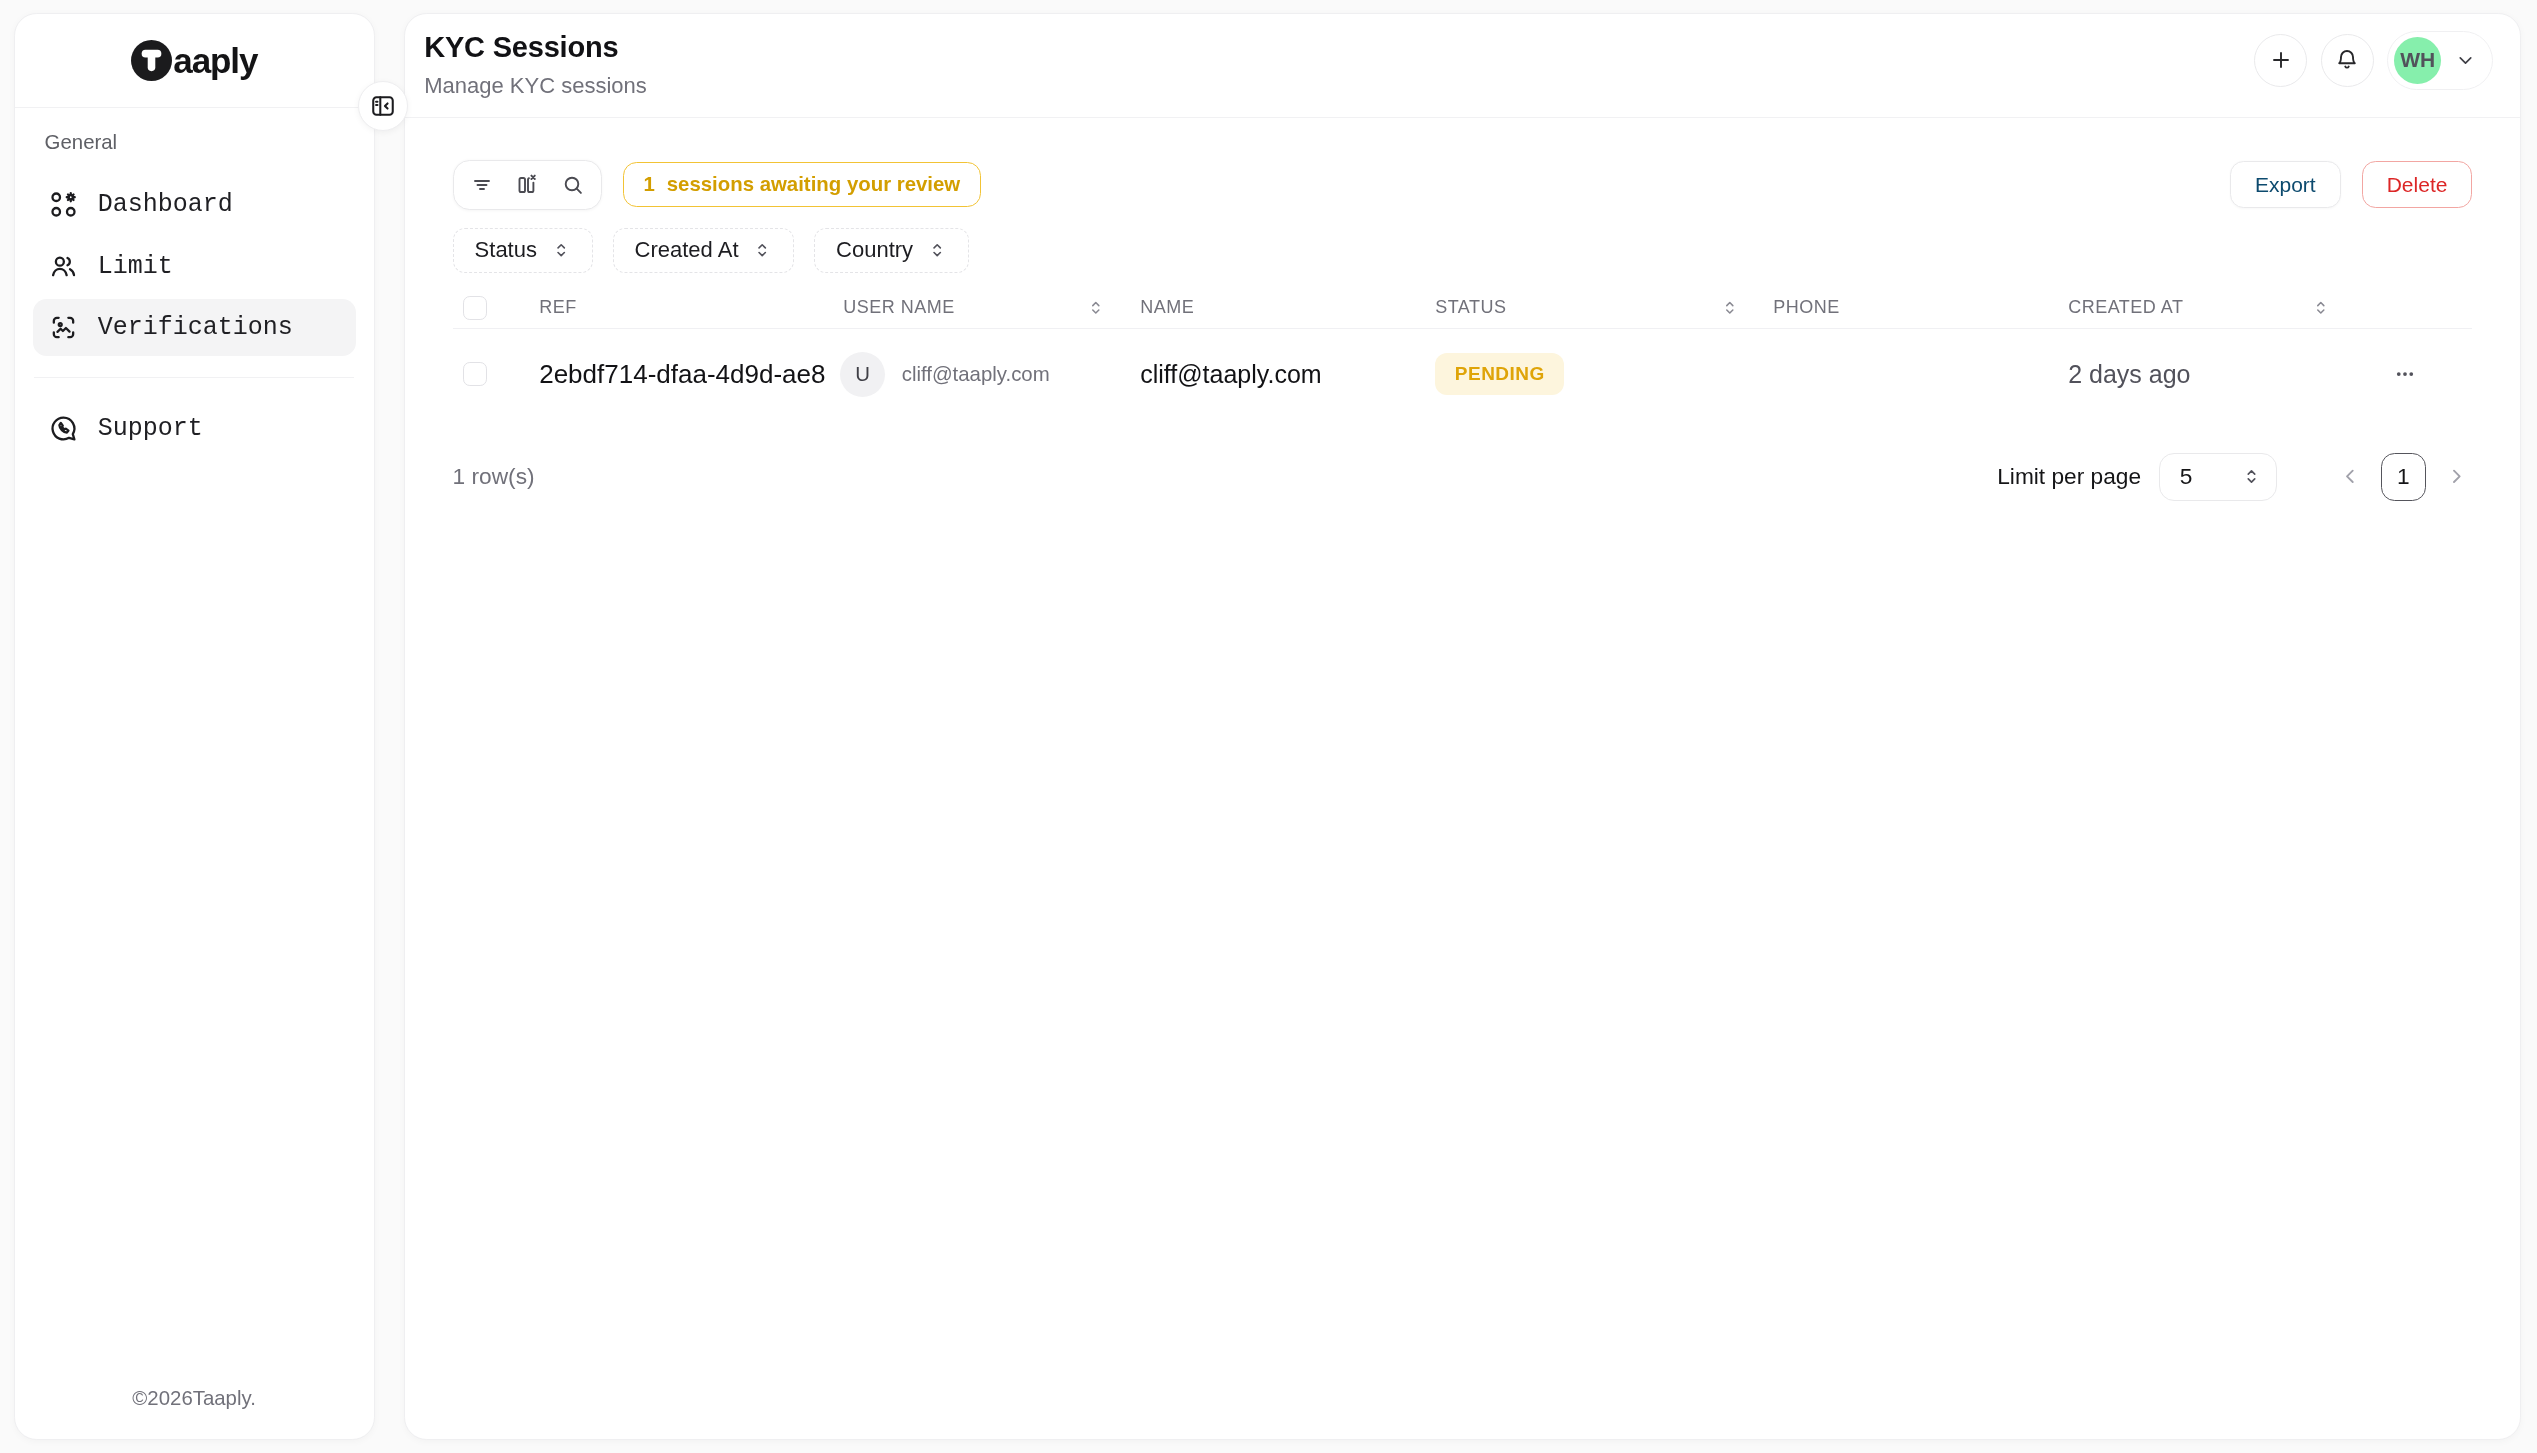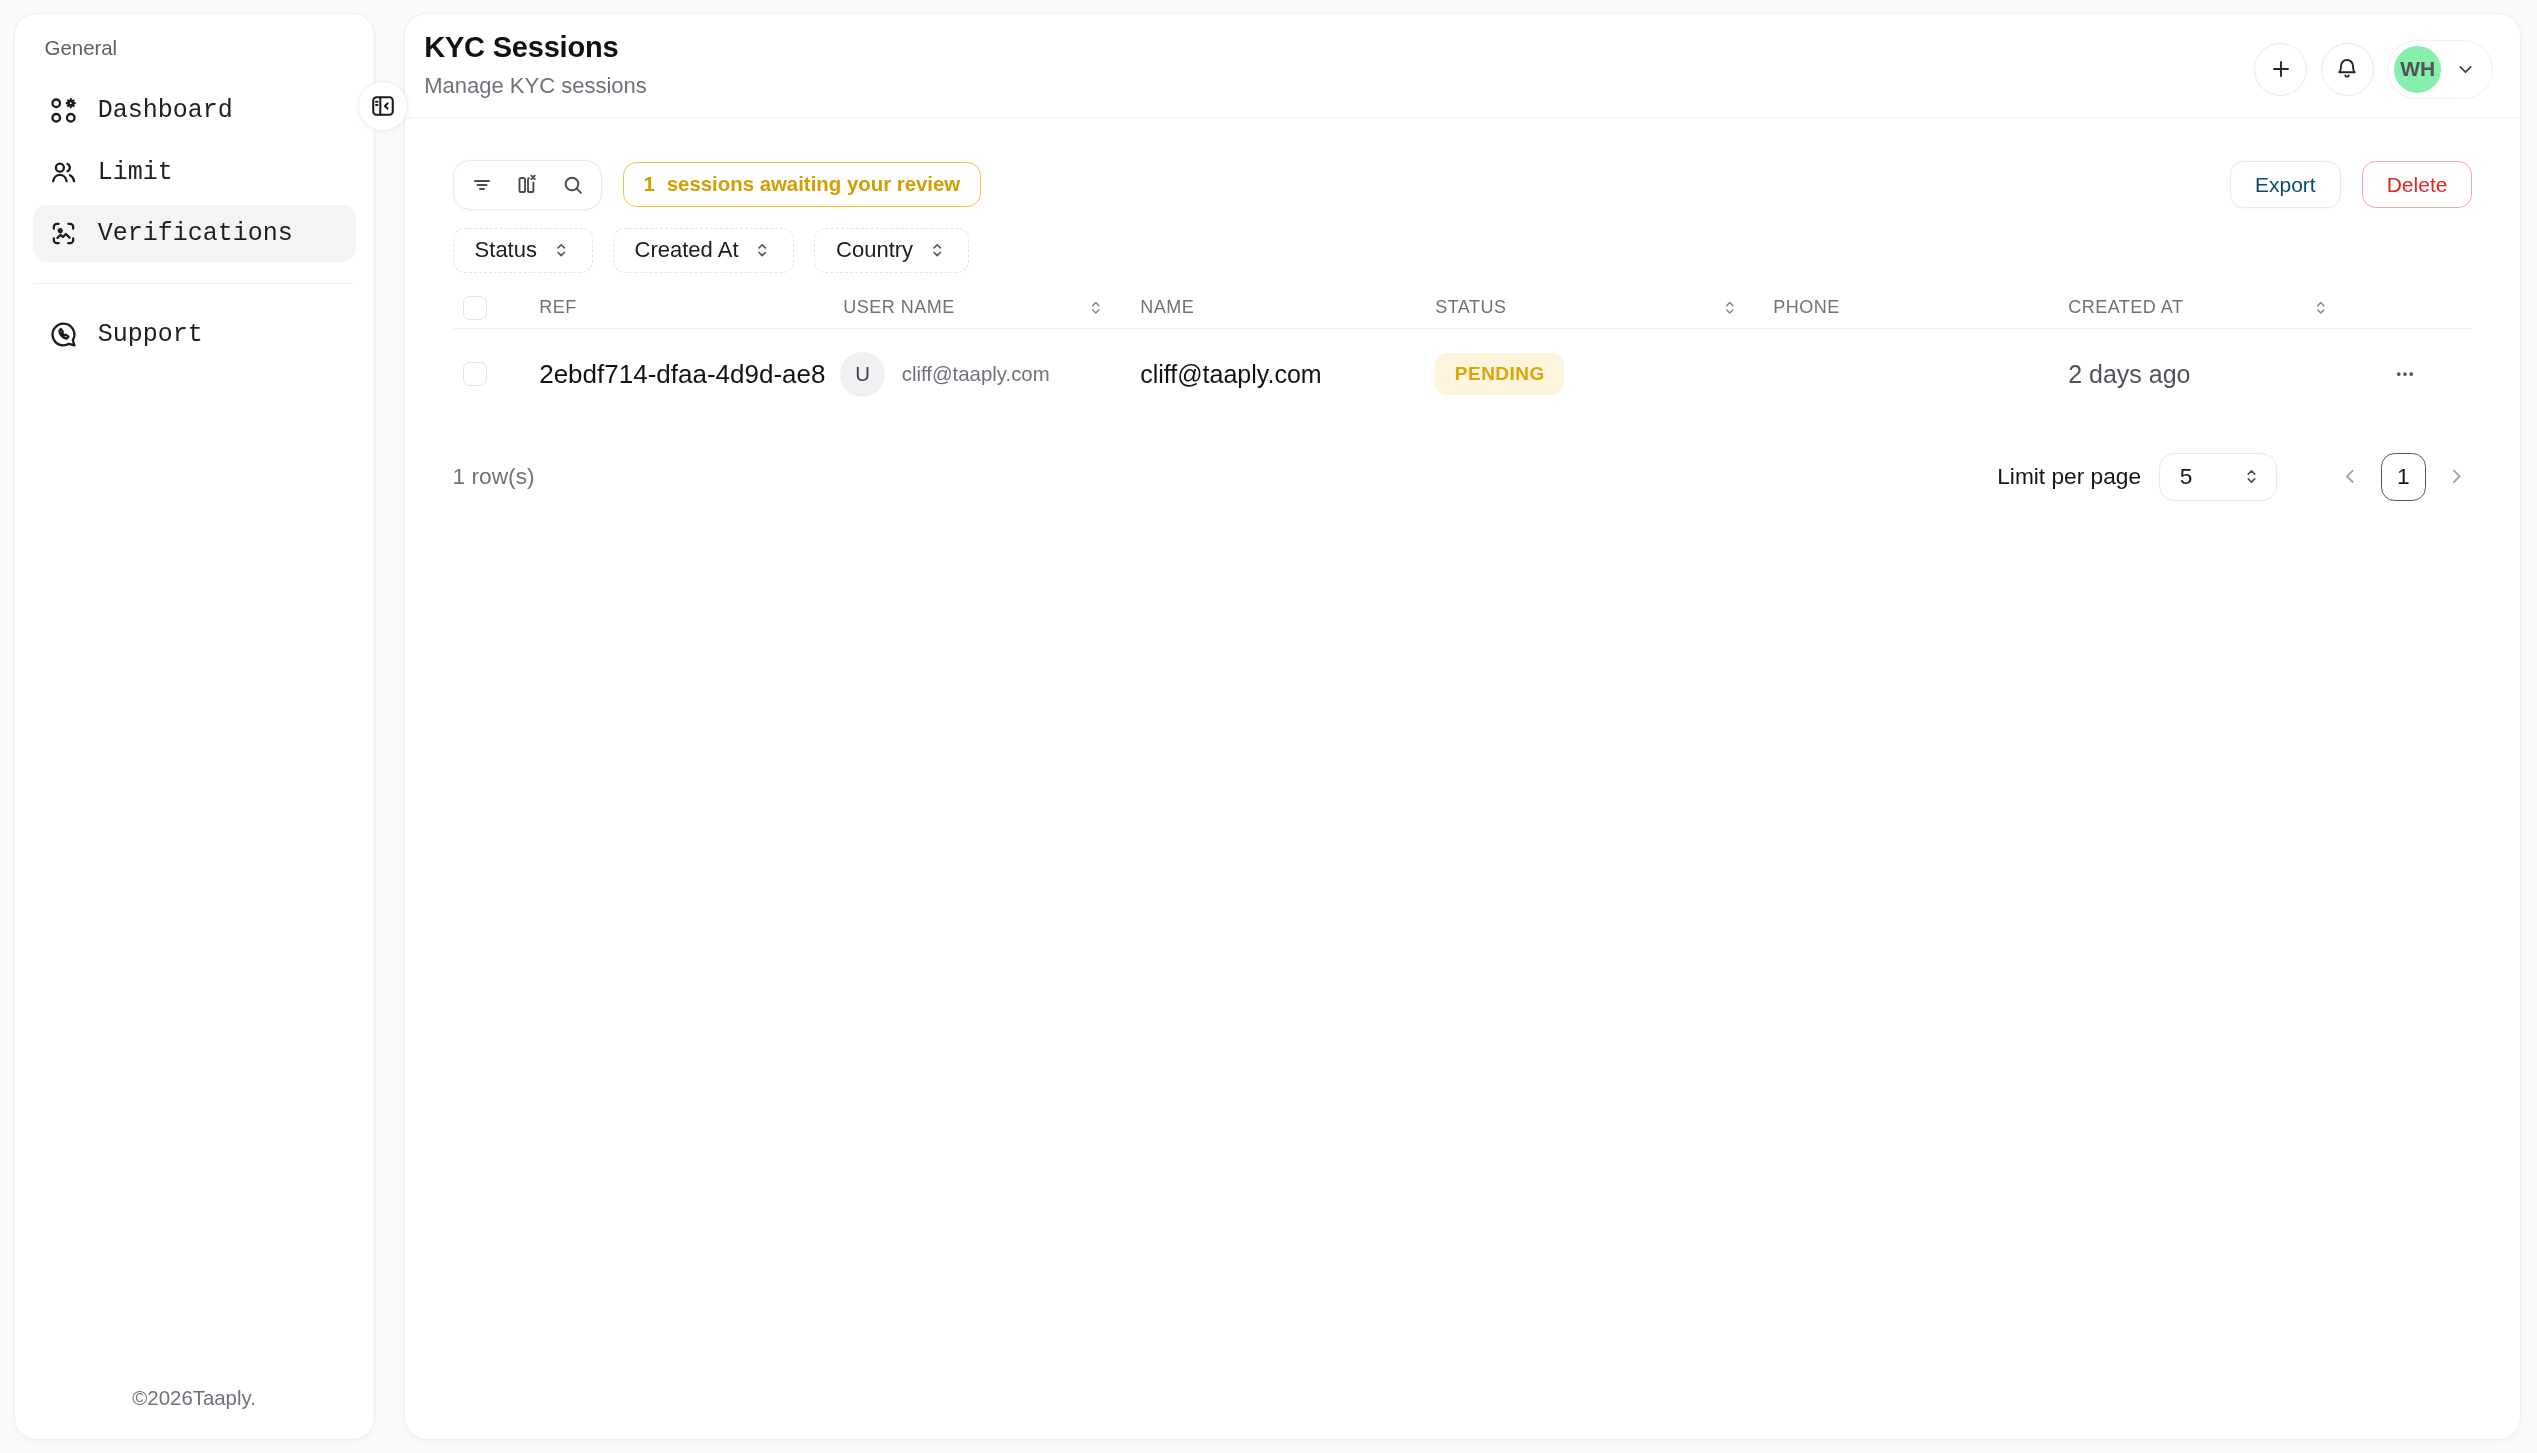--- a/index.html
+++ b/index.html
@@ -52,21 +52,21 @@
     background:#fff; border:0.8px solid #eeeef0; box-shadow:0 1.5px 6px rgba(0,0,0,.05);
     display:flex; align-items:center; justify-content:center; cursor:pointer; z-index:6;
   }
   .collapse-btn svg{width:26px; height:26px; color:#1c1c1f;}
   
   .main-card{
     flex:1; background:var(--card-bg); border:0.8px solid var(--card-border);
     border-radius:22.7px; box-shadow:0 1.5px 7.6px rgba(0,0,0,.03);
     display:flex; flex-direction:column; overflow:hidden;
   }
-  .page-header{display:flex; align-items:flex-end; justify-content:space-between;
+  .page-header{display:flex; align-items:flex-start; justify-content:space-between;
     padding:16.6px 27px 18px 19.6px; border-bottom:0.8px solid var(--divider);}
   .page-title{font-size:29px; font-weight:700; letter-spacing:-0.2px; margin-bottom:9px; color:#121215;}
   .page-subtitle{font-size:22px; color:var(--text-secondary);}
   .header-actions{display:flex; align-items:center; gap:13.6px;}
   .circle-btn{width:53px; height:53px; border-radius:50%; background:#fff;
     border:0.8px solid var(--control-border); display:flex; align-items:center; justify-content:center; cursor:pointer;}
   .circle-btn svg{width:24px; height:24px; color:#27272a;}
   .account-pill{display:flex; align-items:center; gap:13.6px; height:59px; border-radius:30px;
     border:0.8px solid #f0f0f2; padding:0 16.6px 0 6px; background:#fff; cursor:pointer;}
   .avatar{width:47px; height:47px; border-radius:50%; background:#86efac; color:#52525b;
@@ -132,20 +132,30 @@
   .pagination{display:flex; align-items:center; gap:15px; margin-left:39px;}
   .page-chev{border:none; background:transparent; cursor:pointer; padding:4.5px;}
   .page-chev svg{width:22.7px; height:22.7px; color:#a1a1aa;}
   .page-box{width:45px; height:48px; border:1.5px solid #55555c; border-radius:13.6px; background:#fff;
     font-size:22.7px; color:#151517; font-weight:500; display:flex; align-items:center; justify-content:center; cursor:pointer; font-family:inherit;}
 </style>
 </head>
 <body>
 
 <aside class="sidebar">
+  <div class="sidebar-header">
+    <div class="logo">
+      <svg class="logo-badge" viewBox="0 0 54 54">
+        <circle cx="27" cy="27" r="27" fill="#1b1b1d"></circle>
+        <rect x="14" y="13" width="26" height="10" rx="5" fill="#fff"></rect>
+        <rect x="22" y="17" width="10" height="24" rx="5" fill="#fff"></rect>
+      </svg>
+      <span class="logo-name">aaply</span>
+    </div>
+  </div>
   <div class="sidebar-body">
     <div class="section-label">General</div>
     <nav class="nav">
       <button class="nav-item">
         <svg class="nav-icon" viewBox="0 0 24 24" fill="none" stroke="currentColor" stroke-width="1.9" stroke-linecap="round" stroke-linejoin="round">
           <circle cx="6" cy="6" r="3.1"></circle>
             <circle cx="6" cy="18" r="3.1"></circle>
             <circle cx="18" cy="18" r="3.1"></circle>
           <circle cx="18" cy="6" r="1.7"></circle>
           <path d="M18 2.7v1.3M18 8v1.3M14.7 6H16M20 6h1.3M15.7 3.7l.9.9M20.3 3.7l-.9.9M15.7 8.3l.9-.9M20.3 8.3l-.9-.9"></path>

